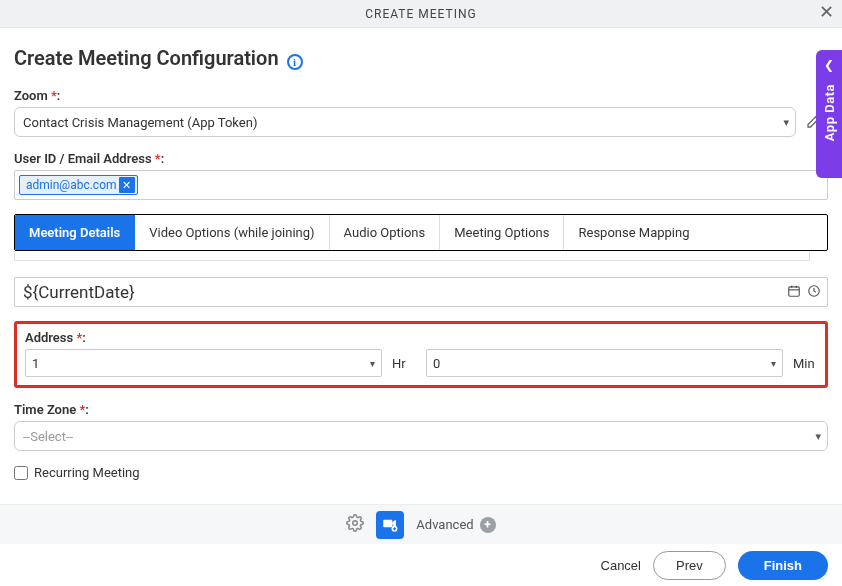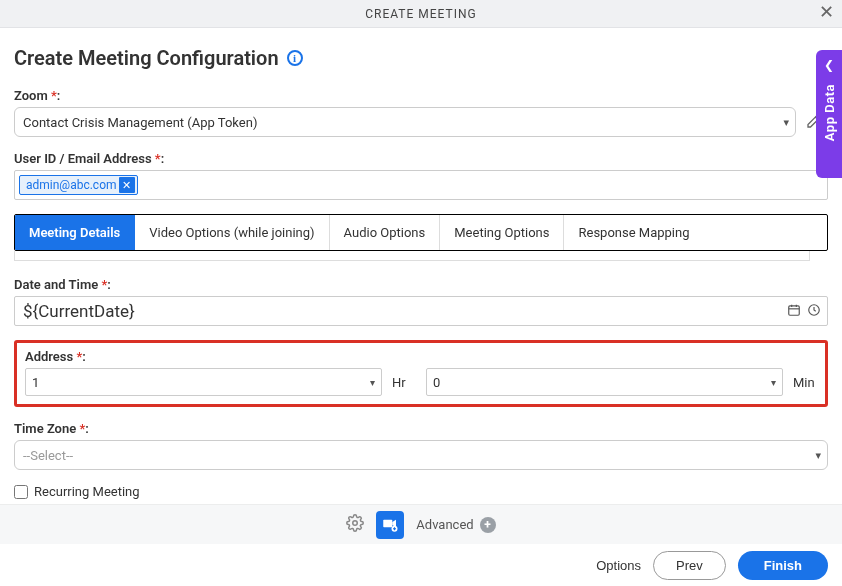--- a/index.html
+++ b/index.html
@@ -8,21 +8,21 @@
   .header-bar { height: 28px; background: #f0f1f3; border-bottom: 1px solid #e2e3e6; display: flex; align-items: center; justify-content: center; position: relative; }
   .header-title { font-size: 12px; letter-spacing: 1px; color: #444; font-weight: 400; }
   .close-x { position: absolute; right: 8px; top: 3px; font-size: 18px; color: #666; cursor: pointer; line-height: 1; }
 
   .side-tab { position: absolute; right: 0; top: 50px; width: 26px; height: 128px; background: #7c3ce8; border-top-left-radius: 6px; border-bottom-left-radius: 6px; display: flex; flex-direction: column; align-items: center; justify-content: flex-start; padding-top: 8px; cursor: pointer; z-index: 5; }
   .side-tab .chev { color: #fff; font-size: 12px; margin-bottom: 12px; }
   .side-tab .side-label { writing-mode: vertical-rl; transform: rotate(180deg); color: #fff; font-size: 13px; font-weight: 600; letter-spacing: .5px; }
 
   .content { padding: 18px 14px 0 14px; }
 
-  .page-title-row { display: flex; align-items: center; gap: 8px; margin-bottom: 18px; }
+  .page-title-row { display: flex; align-items: flex-end; gap: 8px; margin-bottom: 18px; }
   .page-title { font-size: 20px; font-weight: 600; color: #333; }
   .info-icon { width: 16px; height: 16px; border: 2px solid #1a73e8; border-radius: 50%; display: inline-flex; align-items: center; justify-content: center; color: #1a73e8; font-size: 11px; font-weight: 700; font-family: Georgia, serif; }
 
   .field-label { font-size: 13px; color: #333; font-weight: 600; margin-bottom: 4px; display: block; }
   .req { color: #d93025; }
 
   .row { margin-bottom: 14px; }
 
   .dd-row { display: flex; align-items: center; gap: 10px; }
   .dd { flex: 1; height: 30px; border: 1px solid #ccc; border-radius: 6px; padding: 0 22px 0 8px; position: relative; display: flex; align-items: center; font-size: 13px; color: #333; background: #fff; }
@@ -113,21 +113,20 @@
   <div class="tabs">
     <div class="tab active">Meeting Details</div>
     <div class="tab">Video Options (while joining)</div>
     <div class="tab">Audio Options</div>
     <div class="tab">Meeting Options</div>
     <div class="tab">Response Mapping</div>
   </div>
   <div class="tab-body"></div>
 
   <div class="row" style="margin-top:16px">
-    <span class="field-label"><span>Date and Time</span> <span class="req">*</span>:</span>
     <div class="datetime-input">
       <span>${CurrentDate}</span>
       <span class="dt-icons">
         <span>
           <svg width="14" height="14" viewBox="0 0 24 24" fill="none" stroke="#555" stroke-width="2">
               <rect x="3" y="5" width="18" height="16" rx="2"></rect>
               <line x1="16" y1="3" x2="16" y2="7"></line>
               <line x1="8" y1="3" x2="8" y2="7"></line>
               <line x1="3" y1="10" x2="21" y2="10"></line>
             </svg>
@@ -186,16 +185,16 @@
         <line x1="16" y1="17" x2="20" y2="17" stroke="#1a73e8" stroke-width="1.5"></line>
       </svg>
   </span>
   <span class="adv">
     <span>Advanced</span>
     <span class="plus-round">+</span>
   </span>
 </div>
 
 <div class="footer-btns">
-  <button class="btn-link">Options</button>
+  <button class="btn-link">Cancel</button>
   <button class="btn-outline">Prev</button>
   <button class="btn-primary">Finish</button>
 </div>
 
 </body></html>

